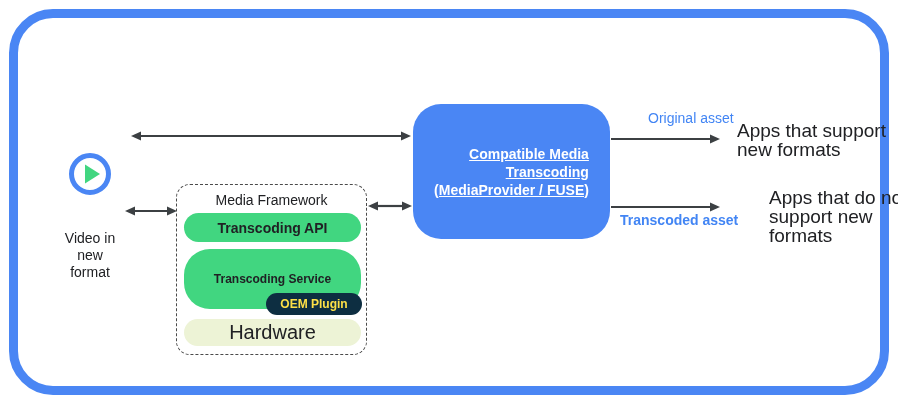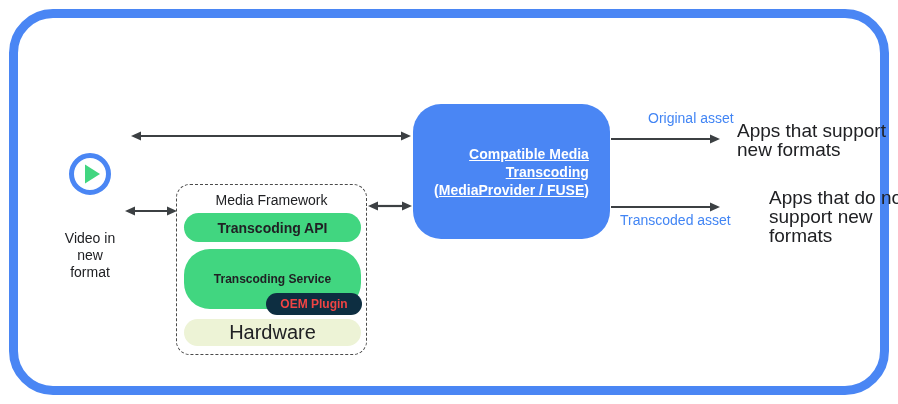--- a/index.html
+++ b/index.html
@@ -13,29 +13,29 @@
 
   .frame{left:9px;top:9px;width:880px;height:386px;border:9px solid var(--blue);border-radius:44px;}
 
   .video-label{left:48px;top:198px;width:84px;text-align:center;font-size:14px;line-height:17px;white-space:pre-line;margin-top:32px;}
 
   .framework-box{left:176px;top:176px;width:191px;height:171px;border:1.5px dashed var(--dash);border-radius:14px;background:#fff;margin-top:8px;}
   .framework-title{left:0;top:7px;width:100%;text-align:center;font-size:14px;}
   .pill{display:flex;align-items:center;justify-content:center;text-align:center;}
   .api-pill{left:7px;top:28px;width:177px;height:29px;border-radius:15px;background:var(--green);font-weight:bold;font-size:14px;}
   .service-pill{left:7px;top:64px;width:177px;height:60px;border-radius:26px;background:var(--green);font-weight:bold;font-size:12px;}
-  .oem-pill{left:89px;top:108px;width:96px;height:22px;border-radius:11px;background:var(--navy);color:#ef4444;font-weight:bold;font-size:12px;z-index:2;}
+  .oem-pill{left:89px;top:108px;width:96px;height:22px;border-radius:11px;background:var(--navy);color:#fde047;font-weight:bold;font-size:12px;z-index:2;}
   .hardware-pill{left:7px;top:134px;width:177px;height:27px;border-radius:14px;background:var(--pale);font-size:20px;}
 
   .transcoder-box{left:413px;top:104px;width:197px;height:135px;border-radius:28px;background:var(--blue);display:flex;align-items:center;justify-content:center;}
   .transcoder-text{color:#fff;font-weight:bold;font-size:14px;line-height:18px;text-align:right;white-space:pre-line;text-decoration:underline;}
 
   .asset-label{color:var(--label_blue);font-size:14px;}
   .original-label{left:648px;top:110px;}
-  .transcoded-label{left:620px;top:212px;}
+  .transcoded-label{left:620px;top:212px;font-weight:bold;}
   .apps-text{width:160px;font-size:19px;line-height:19px;white-space:pre-line;}
   .apps-support{left:737px;top:121px;}
   .apps-nosupport{left:737px;top:188px;margin-left:32px;}
 
   svg{display:block;}
   .stroke{stroke:var(--arrow);stroke-width:2.2;}
   .fill{fill:var(--arrow);}
 </style>
 </head>
 <body>

